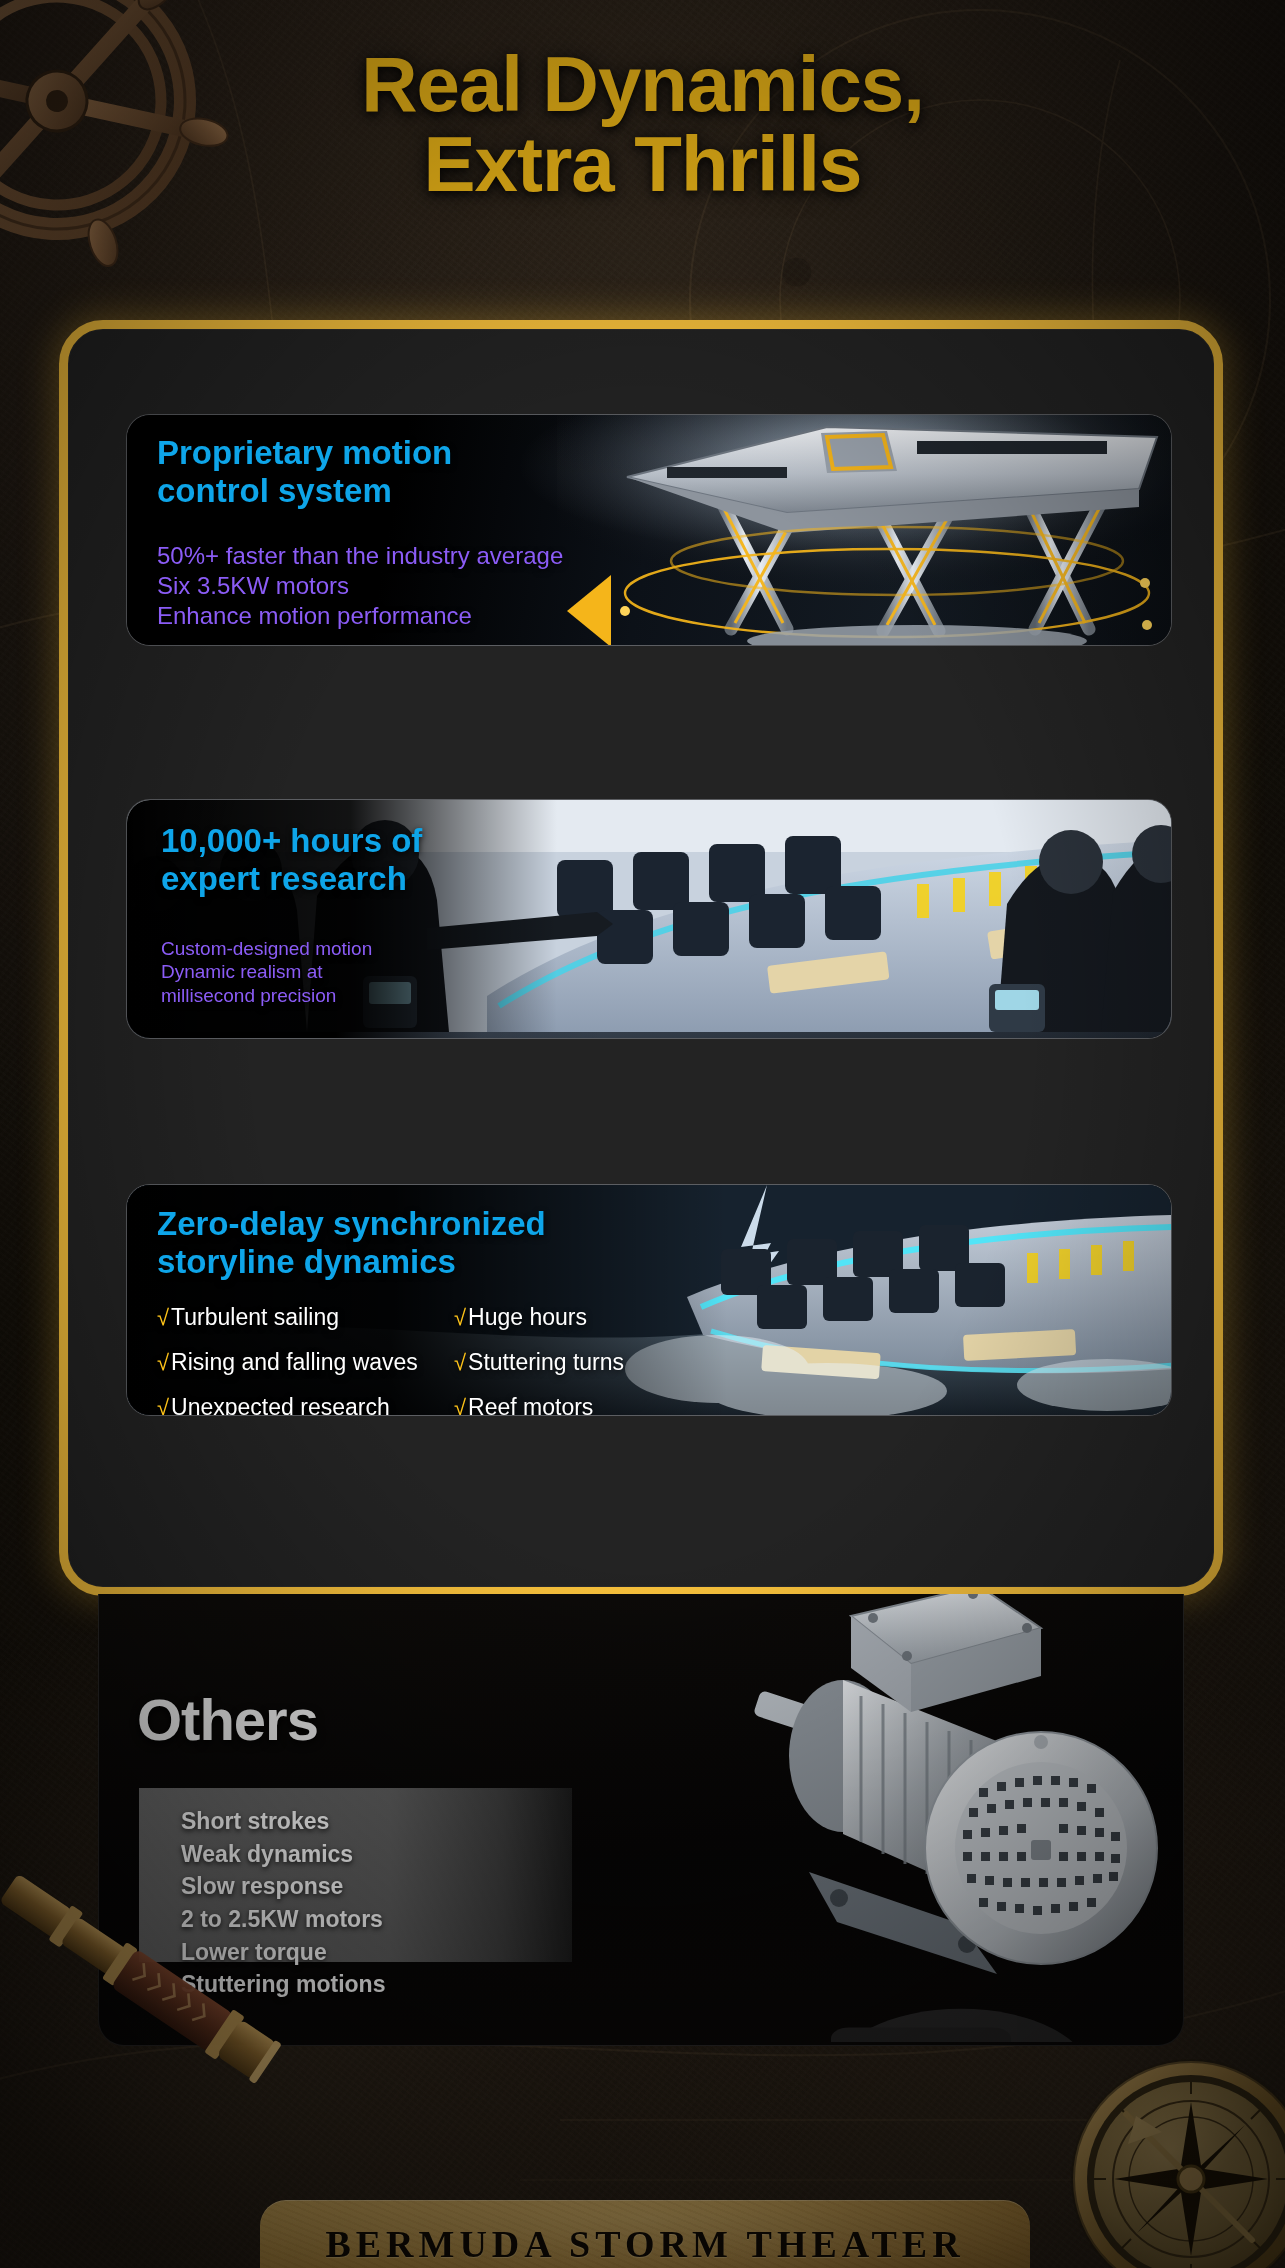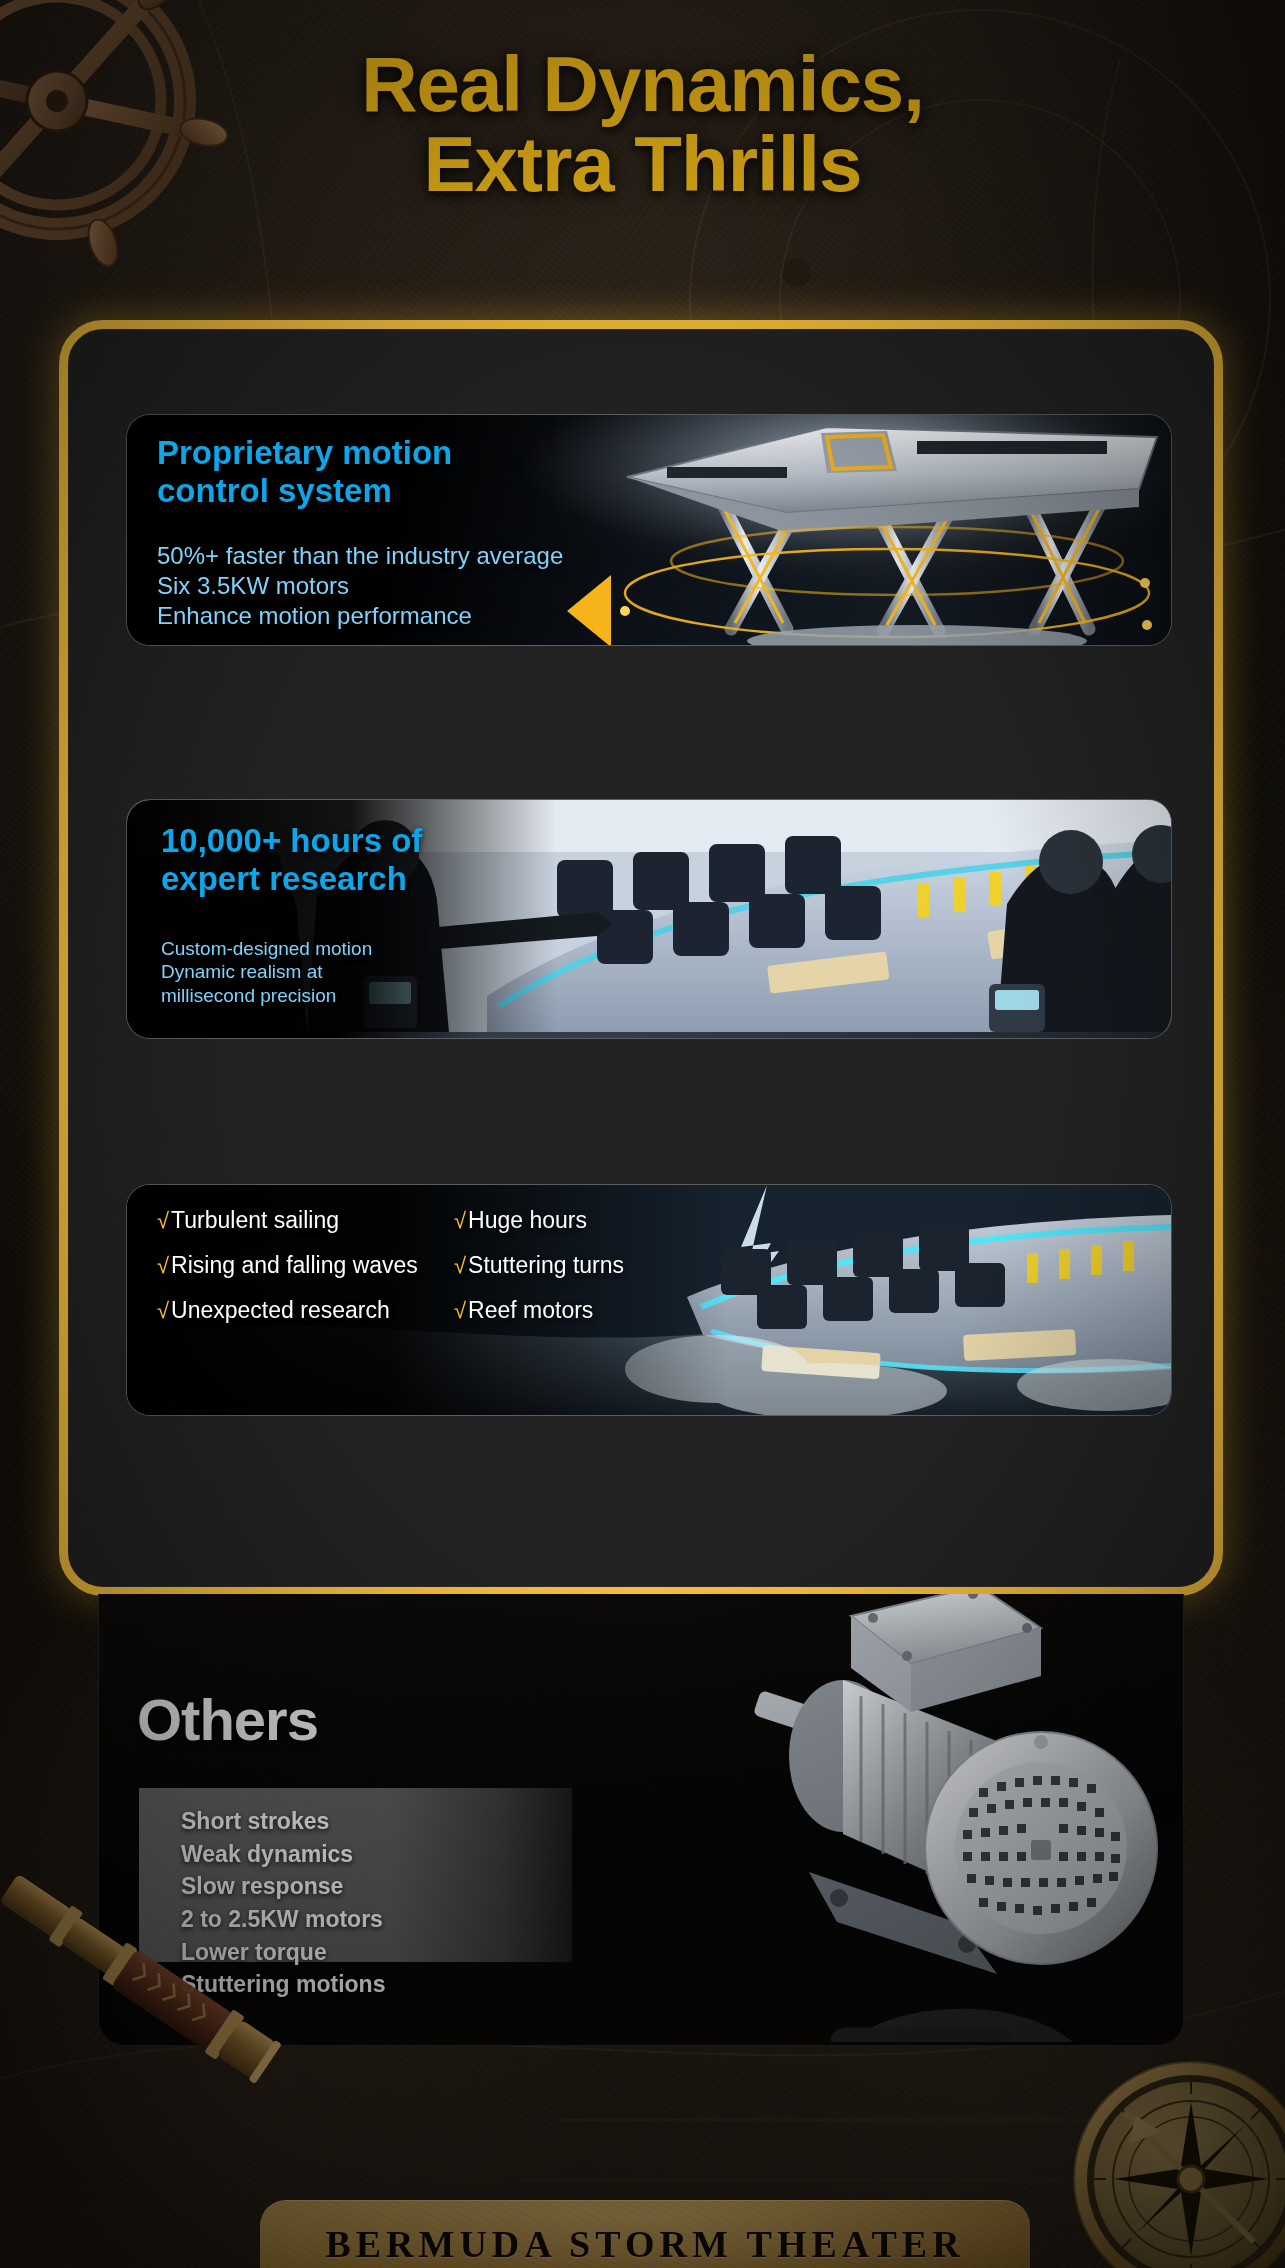--- a/index.html
+++ b/index.html
@@ -81,21 +81,21 @@
   #card1 { top:85px;  height:232px; }
   #card2 { top:470px; height:240px; }
   #card3 { top:855px; height:232px; }
 
   .ctitle {
     color:#0ea5e9; font-weight:bold; font-size:33px; line-height:1.16;
     text-shadow:0 2px 6px rgba(0,0,0,.9);
     white-space:pre-line;
   }
   .cbody {
-    color:#7dd3fc; font-size:24px; line-height:1.25;
+    color:#8b5cf6; font-size:24px; line-height:1.25;
     text-shadow:0 2px 6px rgba(0,0,0,.95);
     white-space:pre-line;
   }
   #card1 .inner { padding:19px 0 0 30px; }
   #card1 .cbody { margin-top:30px; }
   #card2 .inner { padding:22px 0 0 34px; }
   #card2 .cbody { margin-top:38px; font-size:19px; }
   #card3 .inner { padding:20px 0 0 30px; }
 
   
@@ -416,20 +416,24 @@
           <rect x="636" y="160" width="118" height="26" rx="4" fill="#e3d3a6" transform="rotate(4 636 160)"></rect>
           <rect x="836" y="150" width="112" height="26" rx="4" fill="#e3d3a6" transform="rotate(-3 836 150)"></rect>
 
           <g fill="#e8f1f8" opacity=".5">
             <ellipse cx="590" cy="184" rx="92" ry="34"></ellipse>
             <ellipse cx="700" cy="206" rx="120" ry="28"></ellipse>
             <ellipse cx="980" cy="200" rx="90" ry="26"></ellipse>
           </g>
           <rect x="0" y="0" width="600" height="232" fill="url(#fadeL3)"></rect>
         </svg>
+      </div>
+      <div class="inner">
+        <div class="ctitle">Zero-delay synchronized
+storyline dynamics</div>
       </div>
       <div class="checks">
         <div class="chk">
             <span class="tick">√</span>
             <span>Turbulent sailing</span>
           </div>
         <div class="chk">
             <span class="tick">√</span>
             <span>Huge hours</span>
           </div>

